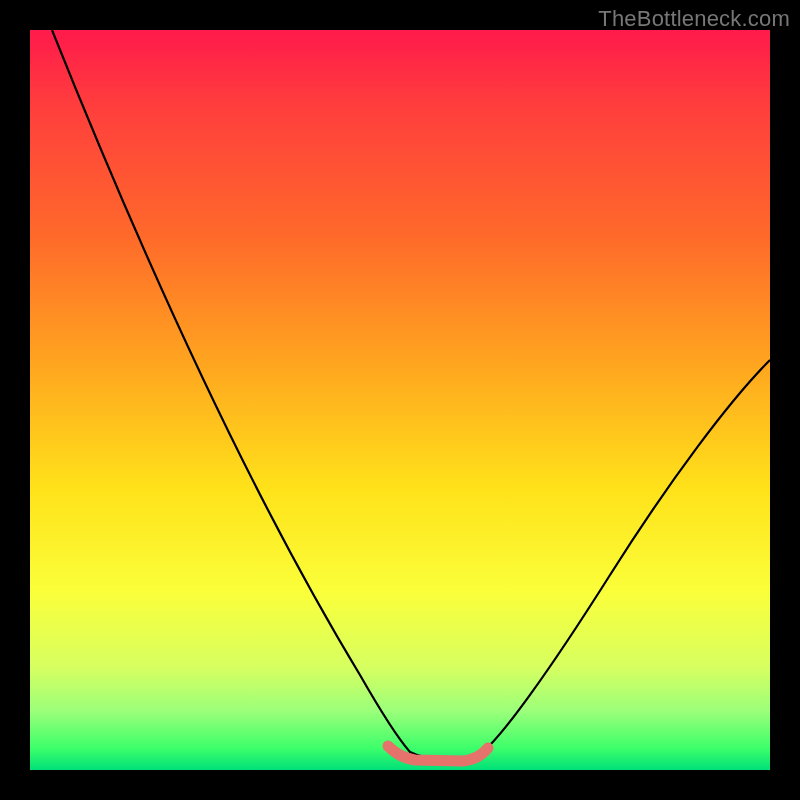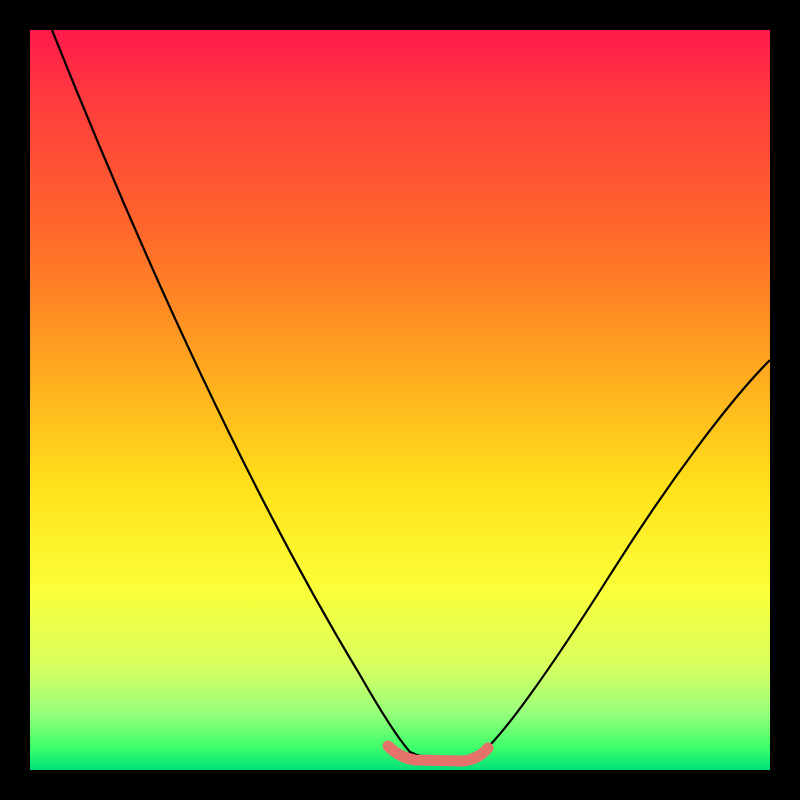--- a/index.html
+++ b/index.html
@@ -54,20 +54,21 @@
     top: 0;
     width: 740px;
     height: 740px;
   }
 </style>
 </head>
 <body>
 
 <div class="frame">
 
+  <div class="watermark">TheBottleneck.com</div>
 
   <div class="plot-area">
 
     <svg class="curve-svg" viewBox="0 0 740 740" preserveAspectRatio="none">
 
       <path d="M 22 0
                C 90 170, 200 430, 330 645
                C 350 680, 365 705, 380 722
                C 395 730, 430 732, 450 724
                C 470 710, 520 640, 580 545

